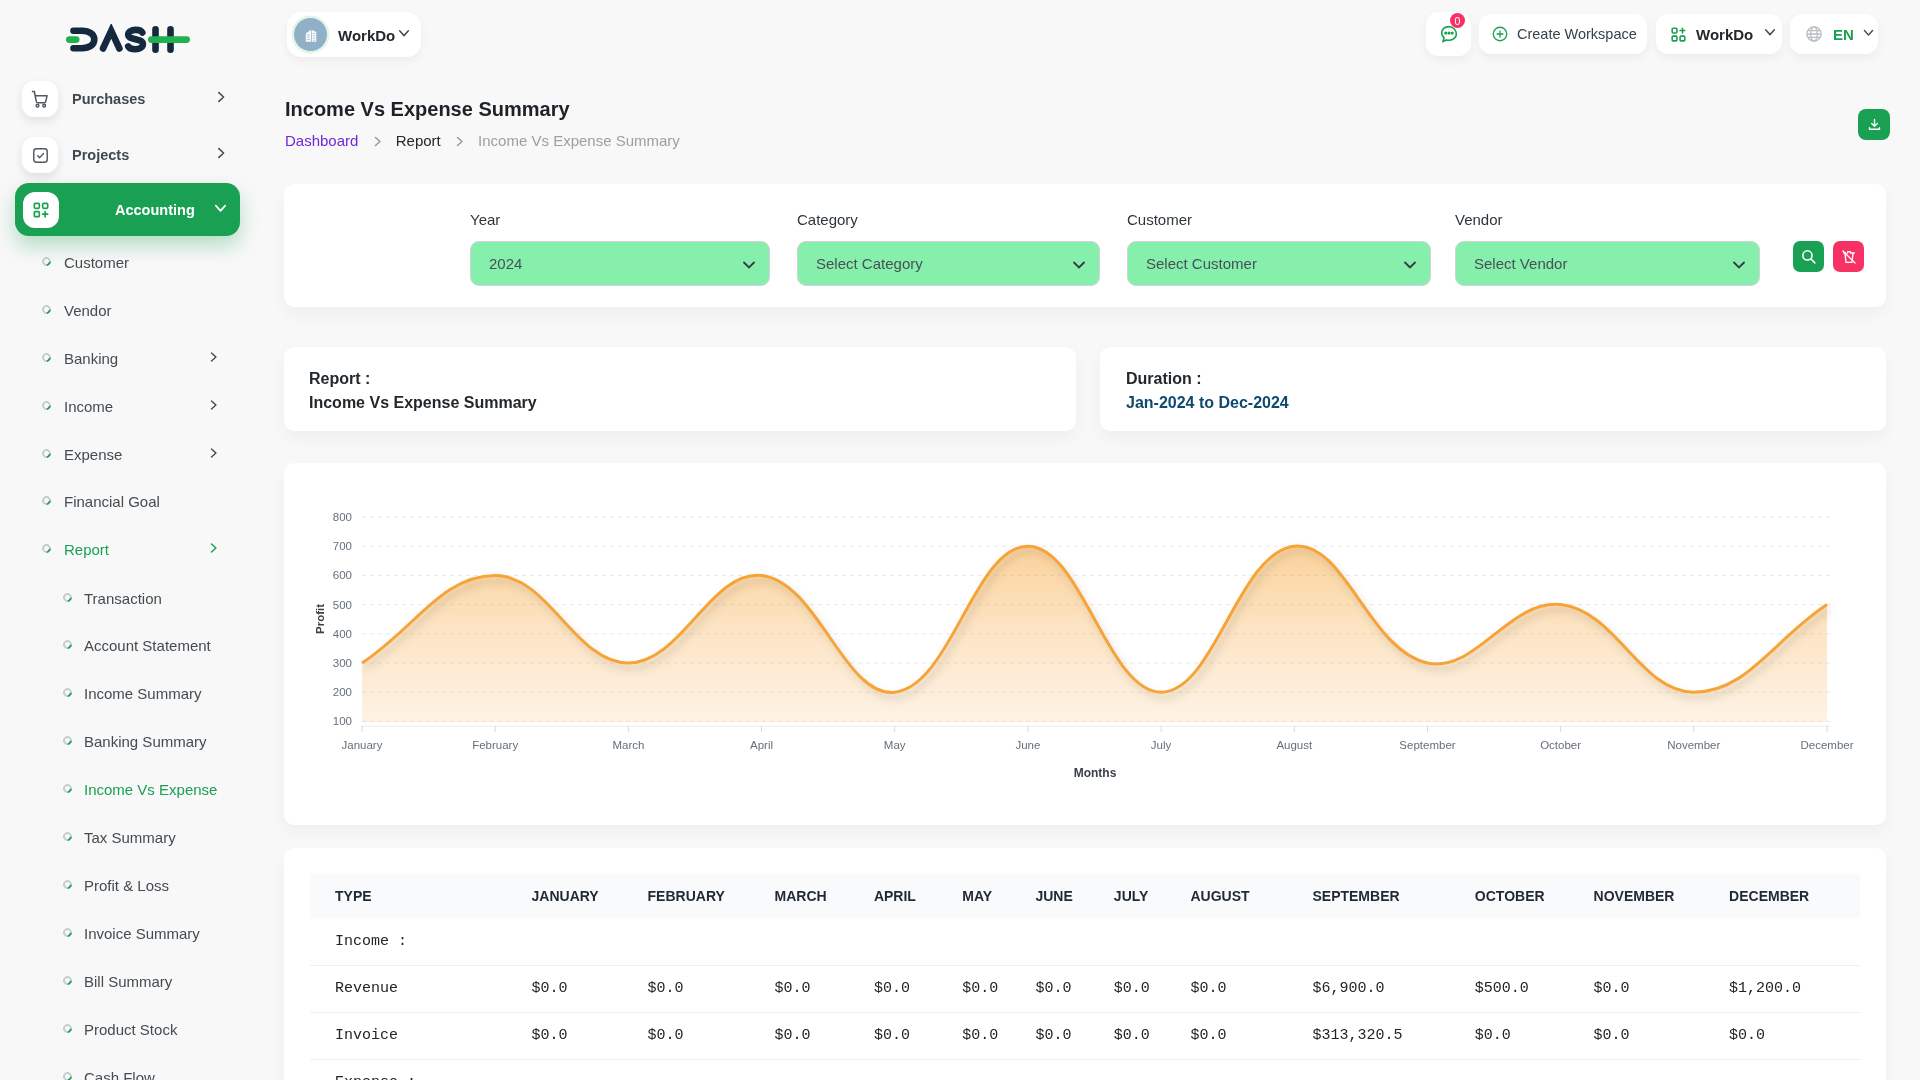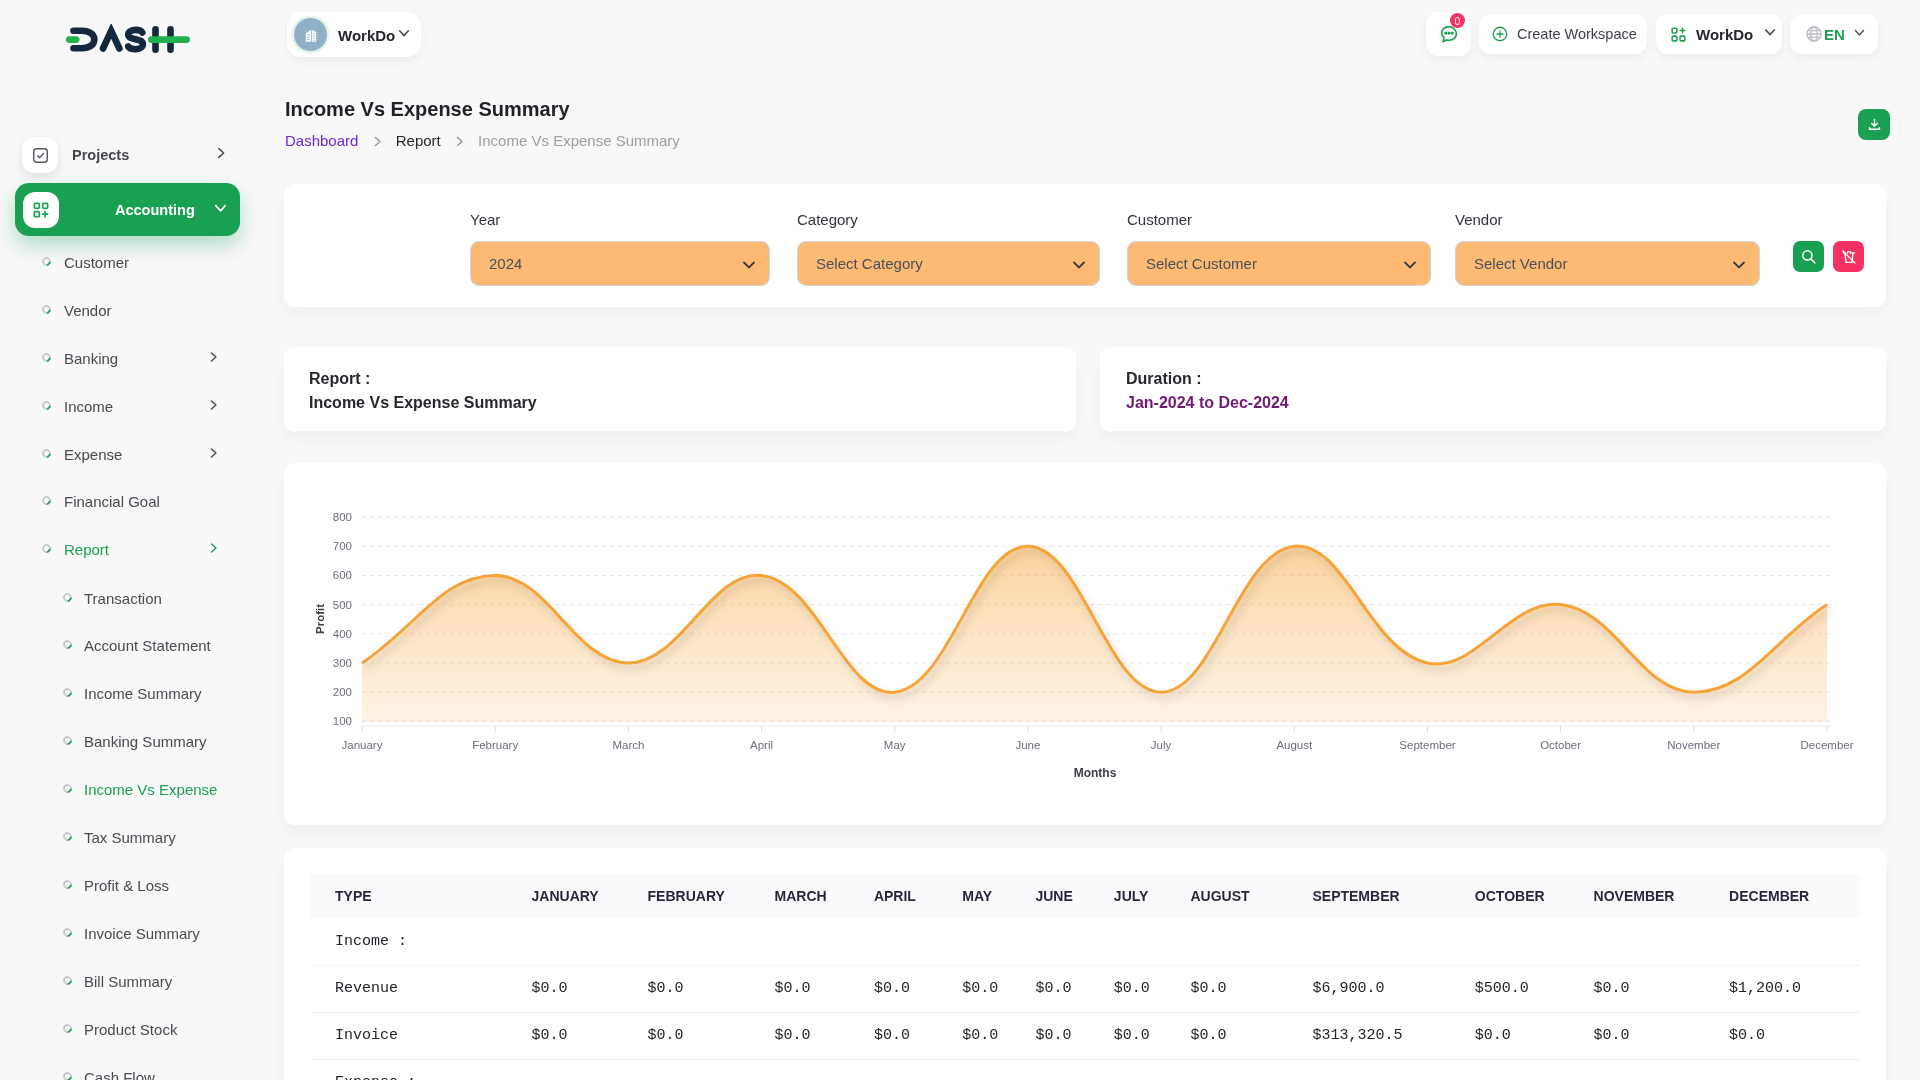--- a/index.html
+++ b/index.html
@@ -16,21 +16,21 @@
 .subitem { position:absolute; font-size:15px; color:#444c52; }
 .subitem .txt { position:absolute; left:64px; top:50%; transform:translateY(-50%); white-space:nowrap; }
 .subitem2 .txt { left:84px; }
 .bullet { position:absolute; left:42px; top:50%; margin-top:-5px; width:9px; height:9px; border-radius:50%; border:2px solid #c7cbcf; border-bottom-color:#1aa053; transform:rotate(-45deg); }
 .subitem2 .bullet { left:63px; }
 .green { color:#1aa053 !important; }
 
 .hbtn { position:absolute; top:12px; background:#fff; border-radius:12px; box-shadow:0 4px 10px rgba(16,24,40,0.05); display:flex; align-items:center; }
 
 .flabel { position:absolute; font-size:15px; color:#2e363c; }
-.fselect { position:absolute; top:241px; height:45px; border:1px solid #ced4da; border-radius:9px; background:#fdba74; font-size:15px; color:#495057; display:flex; align-items:center; padding-left:18px; }
+.fselect { position:absolute; top:241px; height:45px; border:1px solid #ced4da; border-radius:9px; background:#86efac; font-size:15px; color:#495057; display:flex; align-items:center; padding-left:18px; }
 .fselect svg { position:absolute; right:12px; top:15px; }
 .sqbtn { position:absolute; top:241px; width:31px; height:31px; border-radius:7px; display:flex; align-items:center; justify-content:center; }
 
 table { border-collapse:collapse; table-layout:fixed; width:1550px; }
 th { font-size:14px; font-weight:700; color:#1f2937; text-align:left; padding:0 0 0 12px; height:44px; background:#f9fafb; }
 td { font-size:15px; color:#212529; text-align:left; padding:0 0 0 12px; height:47px; border-top:1px solid #eef0f2;font-family:Liberation Mono, monospace; }
 th:first-child, td:first-child { padding-left:25px; }
 tr.first td { border-top:none; }
 </style>
 </head>
@@ -43,20 +43,33 @@
         <path d="M7.5 6.8 H16 C23.5 6.8 28.3 10.4 28.3 15.5 C28.3 20.6 23.5 24.2 16 24.2 H7.5"></path>
         <path d="M37 24.5 L45.2 6.8 L53.4 24.5"></path>
         <path d="M76.3 8.5 C75.4 6.9 72.8 5.9 69.6 5.9 C65.3 5.9 62.2 7.8 62.2 10.6 C62.2 16.9 76.9 13.6 76.9 20.2 C76.9 23.2 73.7 25.2 69.3 25.2 C65.9 25.2 63.1 24.1 62.2 22.4"></path>
         <path d="M89.5 5.4 V25.8"></path>
         <path d="M104.5 5.4 V25.8"></path>
       </g>
       <rect x="0" y="12.2" width="13.5" height="6.8" rx="3.4" fill="#21b14e"></rect>
       <rect x="82" y="12.2" width="42" height="6.8" rx="3.4" fill="#21b14e"></rect>
     </svg>
   </div>
+  <div class="navitem" style="top:81px;">
+    <div class="tile">
+      <svg width="20" height="20" viewBox="0 0 24 24" fill="none" stroke="#51585e" stroke-width="1.8" stroke-linecap="round" stroke-linejoin="round">
+          <circle cx="9" cy="20" r="1.6"></circle>
+          <circle cx="17" cy="20" r="1.6"></circle>
+          <path d="M3 3h2.2l2.4 12.2a1.8 1.8 0 0 0 1.8 1.4h7.6a1.8 1.8 0 0 0 1.8-1.4L20.5 8H6.1"></path>
+        </svg>
+    </div>
+    <div class="nav-label">Purchases</div>
+    <span class="chev-r"><svg width="14" height="14" viewBox="0 0 16 16">
+          <path d="M5.5 3 11 8 5.5 13" fill="none" stroke="#454d54" stroke-width="1.8" stroke-linecap="round" stroke-linejoin="round"></path>
+        </svg></span>
+  </div>
   <div class="navitem" style="top:137px;">
     <div class="tile">
       <svg width="19" height="19" viewBox="0 0 24 24" fill="none" stroke="#51585e" stroke-width="1.8" stroke-linecap="round" stroke-linejoin="round">
           <rect x="3.5" y="3.5" width="17" height="17" rx="3.5"></rect>
           <path d="M8.5 12.2 11 14.7 15.8 9.5"></path>
         </svg>
     </div>
     <div class="nav-label">Projects</div>
     <span class="chev-r"><svg width="14" height="14" viewBox="0 0 16 16">
           <path d="M5.5 3 11 8 5.5 13" fill="none" stroke="#454d54" stroke-width="1.8" stroke-linecap="round" stroke-linejoin="round"></path>
@@ -204,21 +217,21 @@
   <span style="margin-left:10px;"><svg width="14" height="14" viewBox="0 0 16 16">
         <path d="M3 5.5 8 11 13 5.5" fill="none" stroke="#454d54" stroke-width="1.7" stroke-linecap="round" stroke-linejoin="round"></path>
       </svg></span>
 </div>
 <div class="hbtn" style="left:1790px; top:14px; width:88px; height:40px; border-radius:12px;">
   <svg style="margin-left:14px;" width="20" height="20" viewBox="0 0 24 24" fill="none" stroke="#b9bfc4" stroke-width="1.6">
       <circle cx="12" cy="12" r="8.5"></circle>
       <ellipse cx="12" cy="12" rx="4" ry="8.5"></ellipse>
       <path d="M3.5 12h17M4.6 8h14.8M4.6 16h14.8"></path>
     </svg>
-  <span style="margin-left:0; font-size:15px; font-weight:700; color:#1aa053;">EN</span>
+  <span style="margin-left:9px; font-size:15px; font-weight:700; color:#1aa053;">EN</span>
   <span style="margin-left:8px;"><svg width="13" height="13" viewBox="0 0 16 16">
         <path d="M3 5.5 8 11 13 5.5" fill="none" stroke="#454d54" stroke-width="1.7" stroke-linecap="round" stroke-linejoin="round"></path>
       </svg></span>
 </div>
 <div class="abs" style="left:1858px; top:109px; width:32px; height:31px; border-radius:8px; background:#1aa053; display:flex; align-items:center; justify-content:center;">
   <svg width="15" height="15" viewBox="0 0 24 24" fill="none" stroke="#fff" stroke-width="2.2" stroke-linecap="round" stroke-linejoin="round">
       <path d="M12 4v10M7.5 10.5 12 15l4.5-4.5"></path>
       <path d="M4 17v2.5h16V17"></path>
     </svg>
 </div>
@@ -265,21 +278,21 @@
       <path d="M6 6l1.5 14h9L18 6"></path>
       <path d="M3 3l18 18"></path>
     </svg>
 </div>
 
 <div class="card" style="left:284px; top:347px; width:792px; height:84px;"></div>
 <div class="abs" style="left:309px; top:370px; font-size:16px; font-weight:700; color:#23282c;">Report :</div>
 <div class="abs" style="left:309px; top:394px; font-size:16px; font-weight:700; color:#23282c;">Income Vs Expense Summary</div>
 <div class="card" style="left:1100px; top:347px; width:786px; height:84px;"></div>
 <div class="abs" style="left:1126px; top:370px; font-size:16px; font-weight:700; color:#23282c;">Duration :</div>
-<div class="abs" style="left:1126px; top:394px; font-size:16px; font-weight:700; color:#701a75;">Jan-2024 to Dec-2024</div>
+<div class="abs" style="left:1126px; top:394px; font-size:16px; font-weight:700; color:#0c4a6e;">Jan-2024 to Dec-2024</div>
 
 <div class="card" style="left:284px; top:463px; width:1602px; height:362px;"></div>
 <div class="abs" id="chart" style="left:284px; top:463px;">
 <svg width="1602" height="362" viewBox="0 0 1602 362">
   <defs>
     <linearGradient id="fillgrad" x1="0" y1="83" x2="0" y2="259" gradientUnits="userSpaceOnUse">
       <stop offset="0" stop-color="#f6a437" stop-opacity="0.50"></stop>
       <stop offset="0.55" stop-color="#f6a437" stop-opacity="0.27"></stop>
       <stop offset="1" stop-color="#f09d33" stop-opacity="0.13"></stop>
     </linearGradient>

